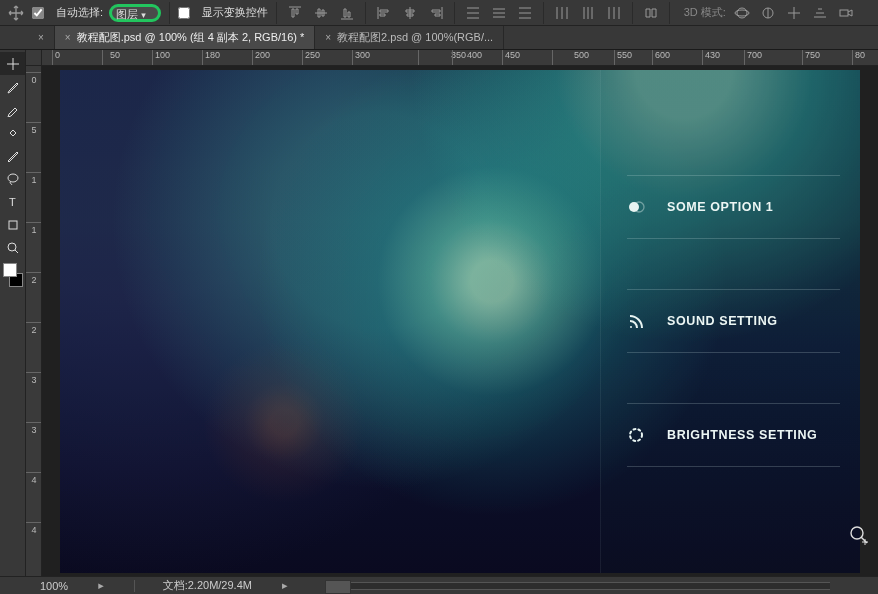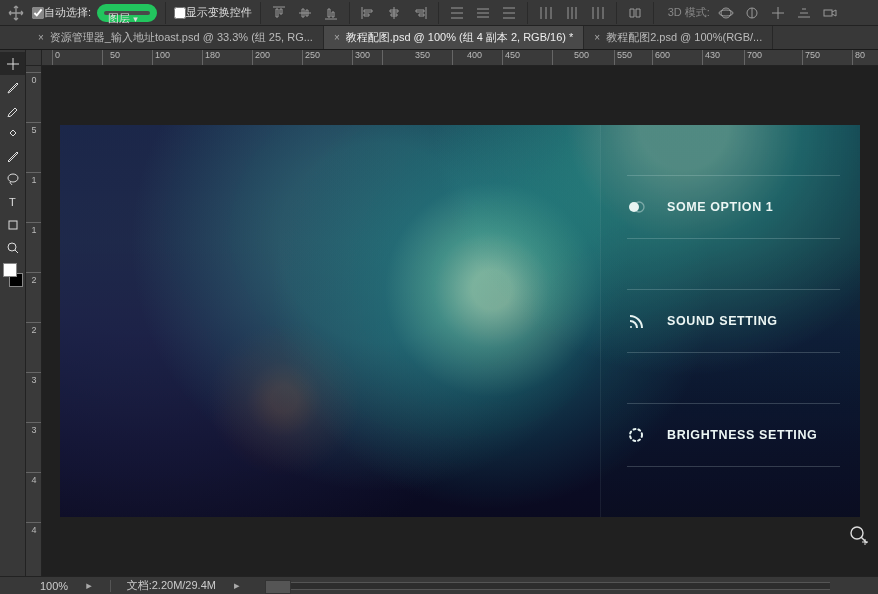--- a/index.html
+++ b/index.html
@@ -3,24 +3,24 @@
 <meta charset="utf-8">
 <style>
   * { margin: 0; padding: 0; box-sizing: border-box; font-family: "Microsoft YaHei", "PingFang SC", sans-serif; }
   body { background: #202020; width: 878px; height: 594px; overflow: hidden; color: #ddd; font-size: 11px; user-select: none; }
 
   
   .options-bar {
     height: 26px; display: flex; align-items: center; gap: 6px;
     padding: 0 6px; background: #383838; border-bottom: 1px solid #222;
   }
-  .opt-check { display: flex; align-items: center; gap: 0; color: #ddd; }
+  .opt-check { display: flex; align-items: center; gap: 12px; color: #ddd; }
   .opt-check input { width: 12px; height: 12px; accent-color: #888; }
   .opt-select {
-    background: #4a4a4a; color: #ddd; border: 7px solid #22c55e; height: 18px;
+    background: #4a4a4a; color: #ddd; border: 3px solid #22c55e; height: 18px;
     padding: 0 12px 0 4px; border-radius: 9px; font-size: 11px; position: relative;
   }
   .opt-divider { width: 1px; height: 22px; background: #2a2a2a; margin: 0 2px; }
   .opt-icon {
     width: 20px; height: 20px; display: inline-flex; align-items: center;
     justify-content: center; color: #999;
   }
   .opt-3d-label { color: #888; margin-left: 6px; text-align: right; }
 
   
@@ -68,21 +68,21 @@
   .ruler-corner {
     width: 16px; height: 16px; position: absolute; background: #3a3a3a; border-right: 1px solid #222; border-bottom: 1px solid #222;
     margin-left: 0;
   }
 
   .canvas-area {
     flex: 1; background: #202020; display: flex; align-items: center; justify-content: center;
     position: relative; overflow: hidden;
   }
   .canvas {
-    width: 800px; height: 392px; background: #fdba74; position: relative; overflow: hidden; text-align: right;
+    width: 800px; height: 503px; background: #fdba74; position: relative; overflow: hidden; text-align: right;
   }
 
   
   .nebula {
     position: absolute; inset: 0;
     background:
       radial-gradient(circle at 78% 0%, rgba(160,230,200,.55) 0 6%, rgba(60,160,150,.5) 16%, rgba(20,80,90,0) 34%),
       radial-gradient(circle at 54% 42%, rgba(200,255,210,.55) 0 4%, rgba(110,210,180,.45) 12%, rgba(40,150,150,.3) 22%, rgba(10,40,60,0) 45%),
       radial-gradient(circle at 40% 30%, rgba(70,170,160,.35) 0 18%, rgba(20,80,100,0) 45%),
       radial-gradient(circle at 28% 70%, rgba(180,90,50,.25) 0 2%, rgba(120,60,50,.15) 6%, transparent 12%),
@@ -124,21 +124,21 @@
     border-top: 1px solid rgba(220,240,240,.2);
     border-bottom: 1px solid rgba(220,240,240,.2);
     padding: 22px 0;
   }
   .ov-row:first-child { border-top: 1px solid rgba(220,240,240,.2); }
   .ov-icon { width: 18px; height: 18px; color: #e8f4f2; flex: 0 0 18px; }
   .ov-label { color: #ecf6f4; font-size: 12.5px; font-weight: 700; letter-spacing: .6px; font-family: Arial, sans-serif; }
 
   
   .status-bar {
-    height: 18px; display: flex; align-items: center; gap: 16px;
+    height: 18px; display: flex; align-items: center; gap: 28px;
     background: #383838; padding: 0 8px 0 40px; font-size: 11px; color: #ccc;
     border-top: 1px solid #222;
   }
   .sb-sep { border-right: 1px solid #555; height: 12px; }
   .sb-caret { color: #aaa; margin: 0 2px; }
   .sb-range { flex: 1; border-top: 1px solid #555; border-bottom: 1px solid #555; height: 8px; margin-left: 8px; margin-right: 40px; position: relative; background: #2d2d2d; }
   .sb-thumb { position: absolute; left: 0; top: -3px; width: 26px; height: 14px; background: #555; border: 1px solid #333; }
 
   .cursor-img {
     position: absolute; right: 8px; bottom: 28px; pointer-events: none;
@@ -263,21 +263,20 @@
       <svg width="16" height="16" viewBox="0 0 16 16" fill="none" stroke="currentColor">
         <rect x="2" y="5" width="8" height="6"></rect>
         <path d="M10 7l4-2v6l-4-2"></path>
       </svg>
     </span>
 </div>
 
 <div class="tab-bar">
   <div class="tab">
     <span class="tab-close">×</span>
-    <span>资源管理器_输入地址toast.psd @ 33.3% (组 25, RG...</span>
   </div>
   <div class="tab active">
     <span class="tab-close">×</span>
     <span>教程配图.psd @ 100% (组 4 副本 2, RGB/16) *</span>
   </div>
   <div class="tab">
     <span class="tab-close">×</span>
     <span>教程配图2.psd @ 100%(RGB/...</span>
   </div>
 </div>
@@ -341,21 +340,21 @@
     <div style="position:relative">
       <div class="ruler-corner"></div>
       <div class="ruler-h" id="ruler-h">
           <span class="tick" style="left: 10px;">0</span>
           <span class="tick" style="left: 60px; padding-left: 7px;">50</span>
           <span class="tick" style="left: 110px;">100</span>
           <span class="tick" style="left: 160px;">180</span>
           <span class="tick" style="left: 210px;">200</span>
           <span class="tick" style="left: 260px;">250</span>
           <span class="tick" style="left: 310px;">300</span>
-          <span class="tick" style="left: 340px; padding-left: 32px;">350</span>
+          <span class="tick" style="left: 376px; padding-left: 32px;">350</span>
           <span class="tick" style="left: 410px; padding-left: 14px;">400</span>
           <span class="tick" style="left: 460px;">450</span>
           <span class="tick" style="left: 510px; padding-left: 21px;">500</span>
           <span class="tick" style="left: 560px; margin-left: 12px;">550</span>
           <span class="tick" style="left: 610px;">600</span>
           <span class="tick" style="left: 660px;">430</span>
           <span class="tick" style="left: 702px;">700</span>
           <span class="tick" style="left: 760px;">750</span>
           <span class="tick" style="left: 810px;">80</span>
         </div>

